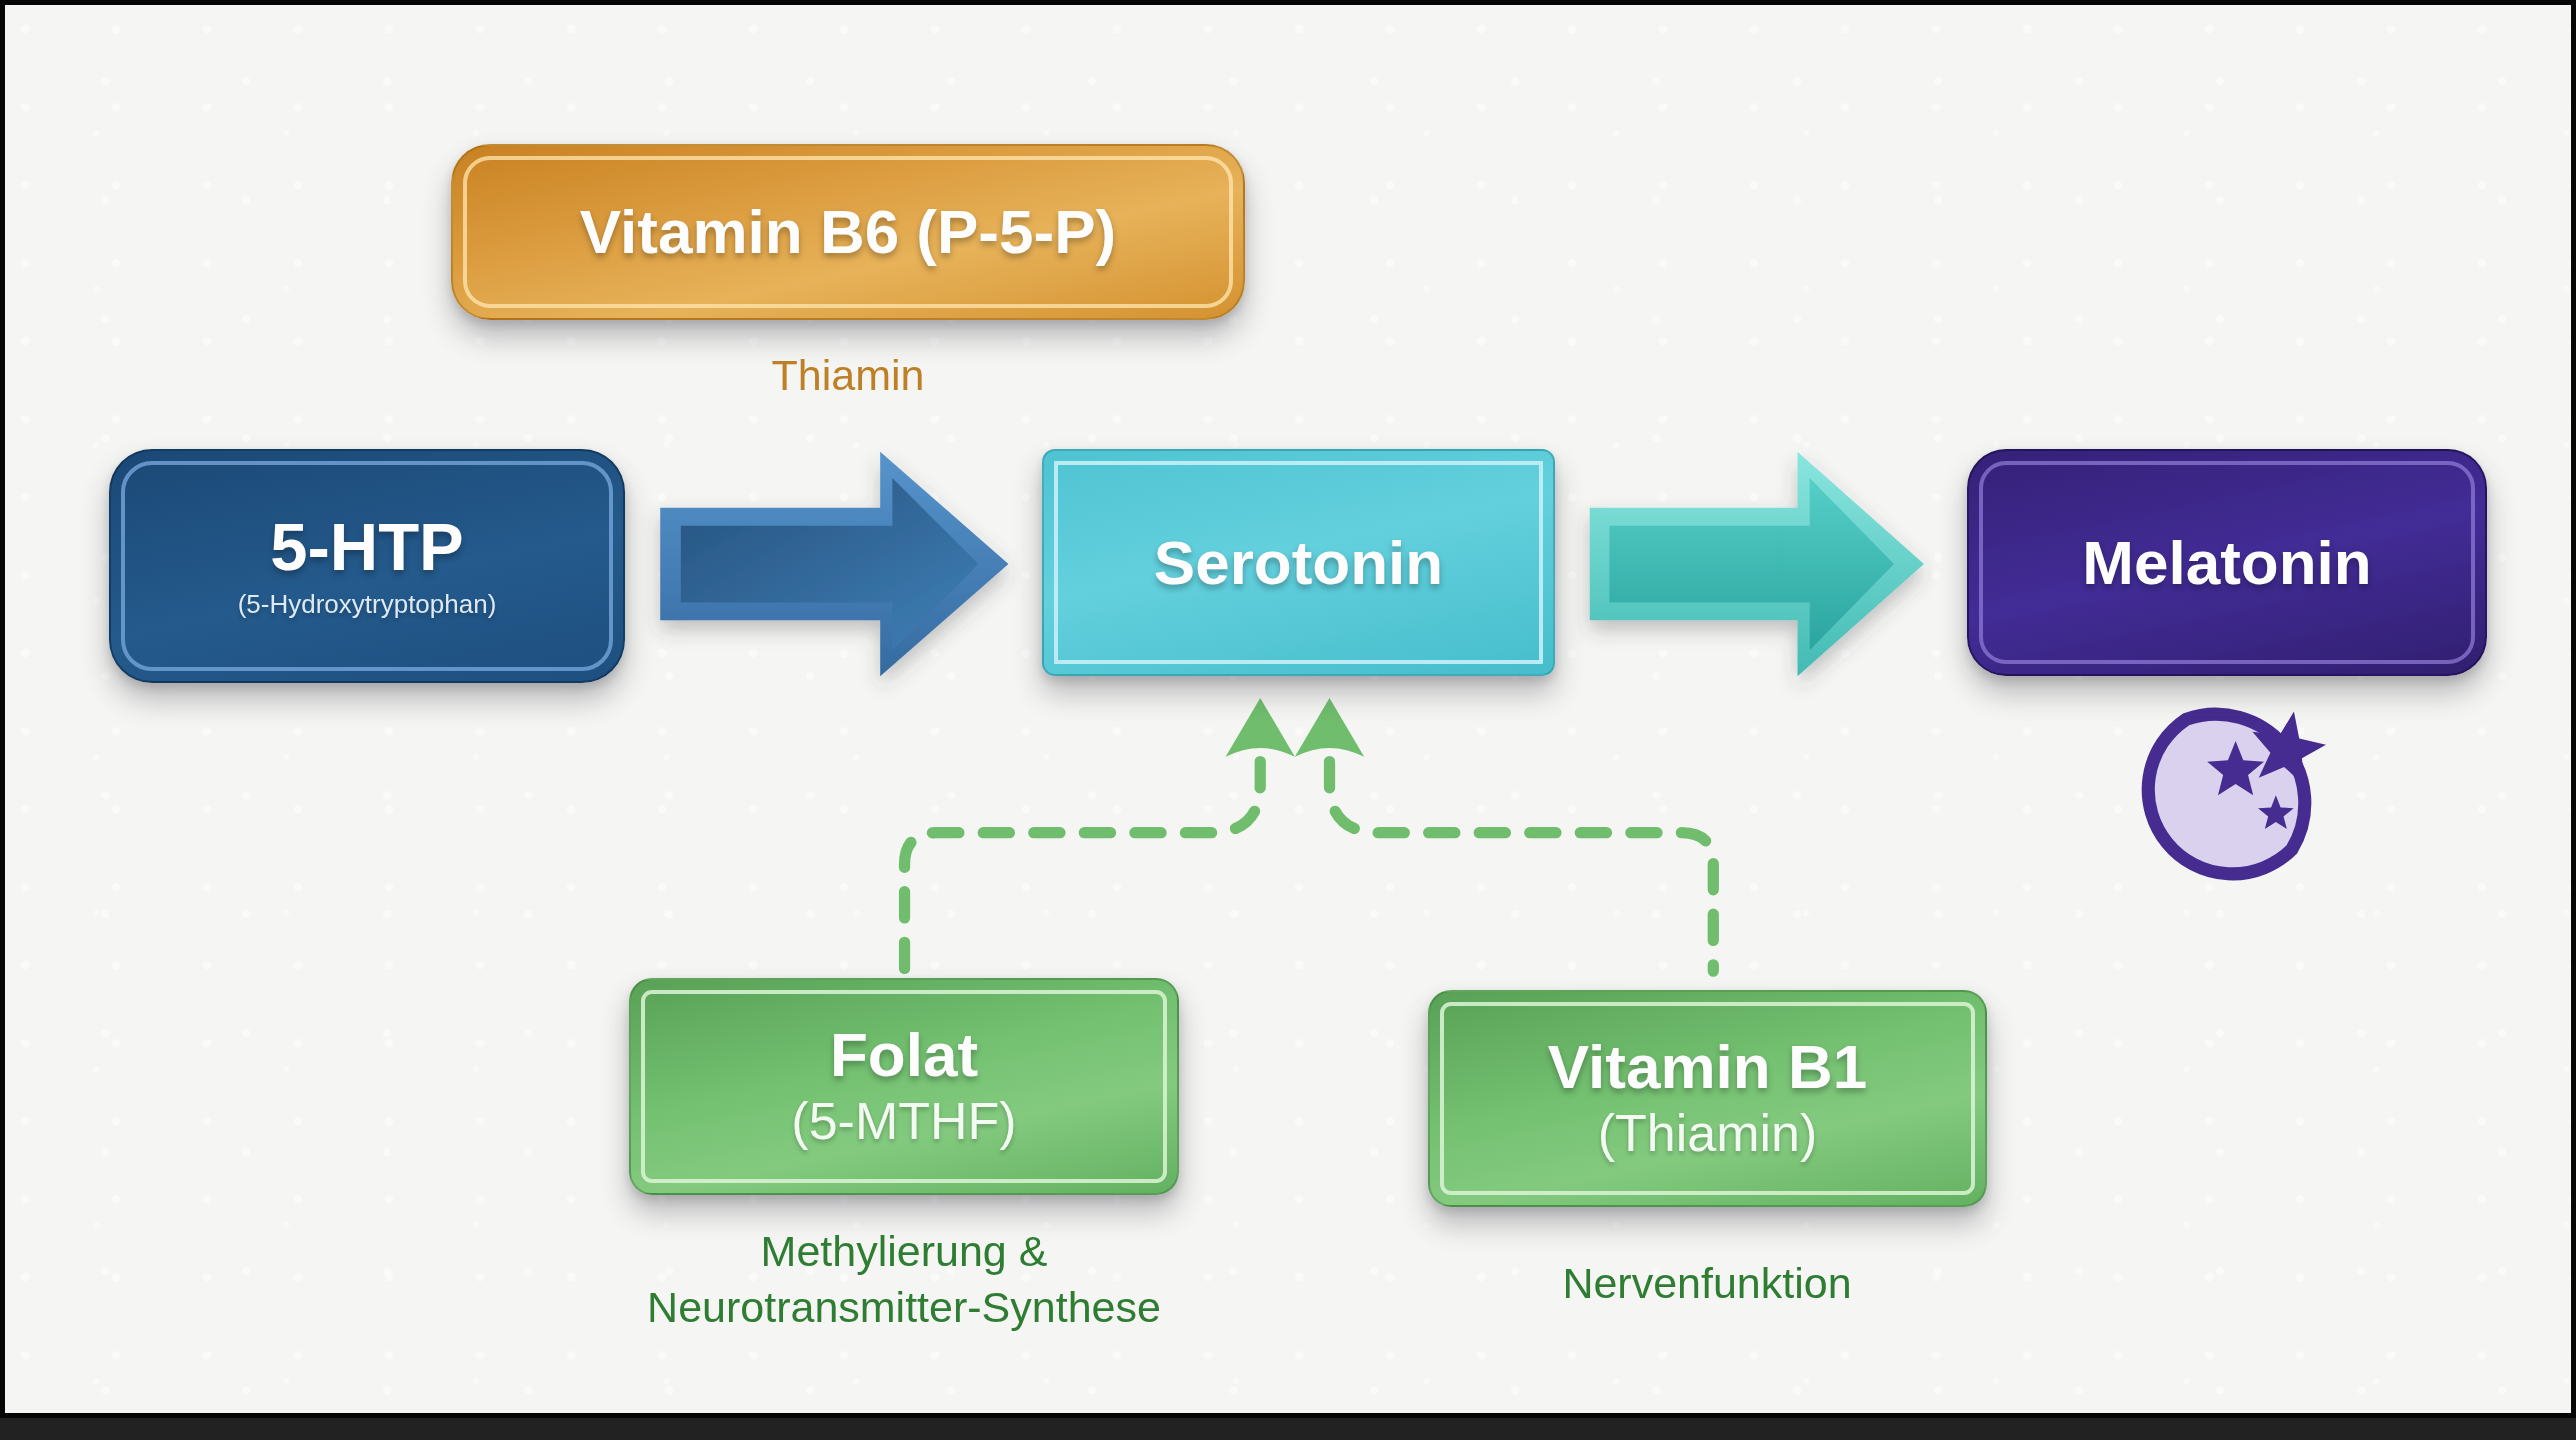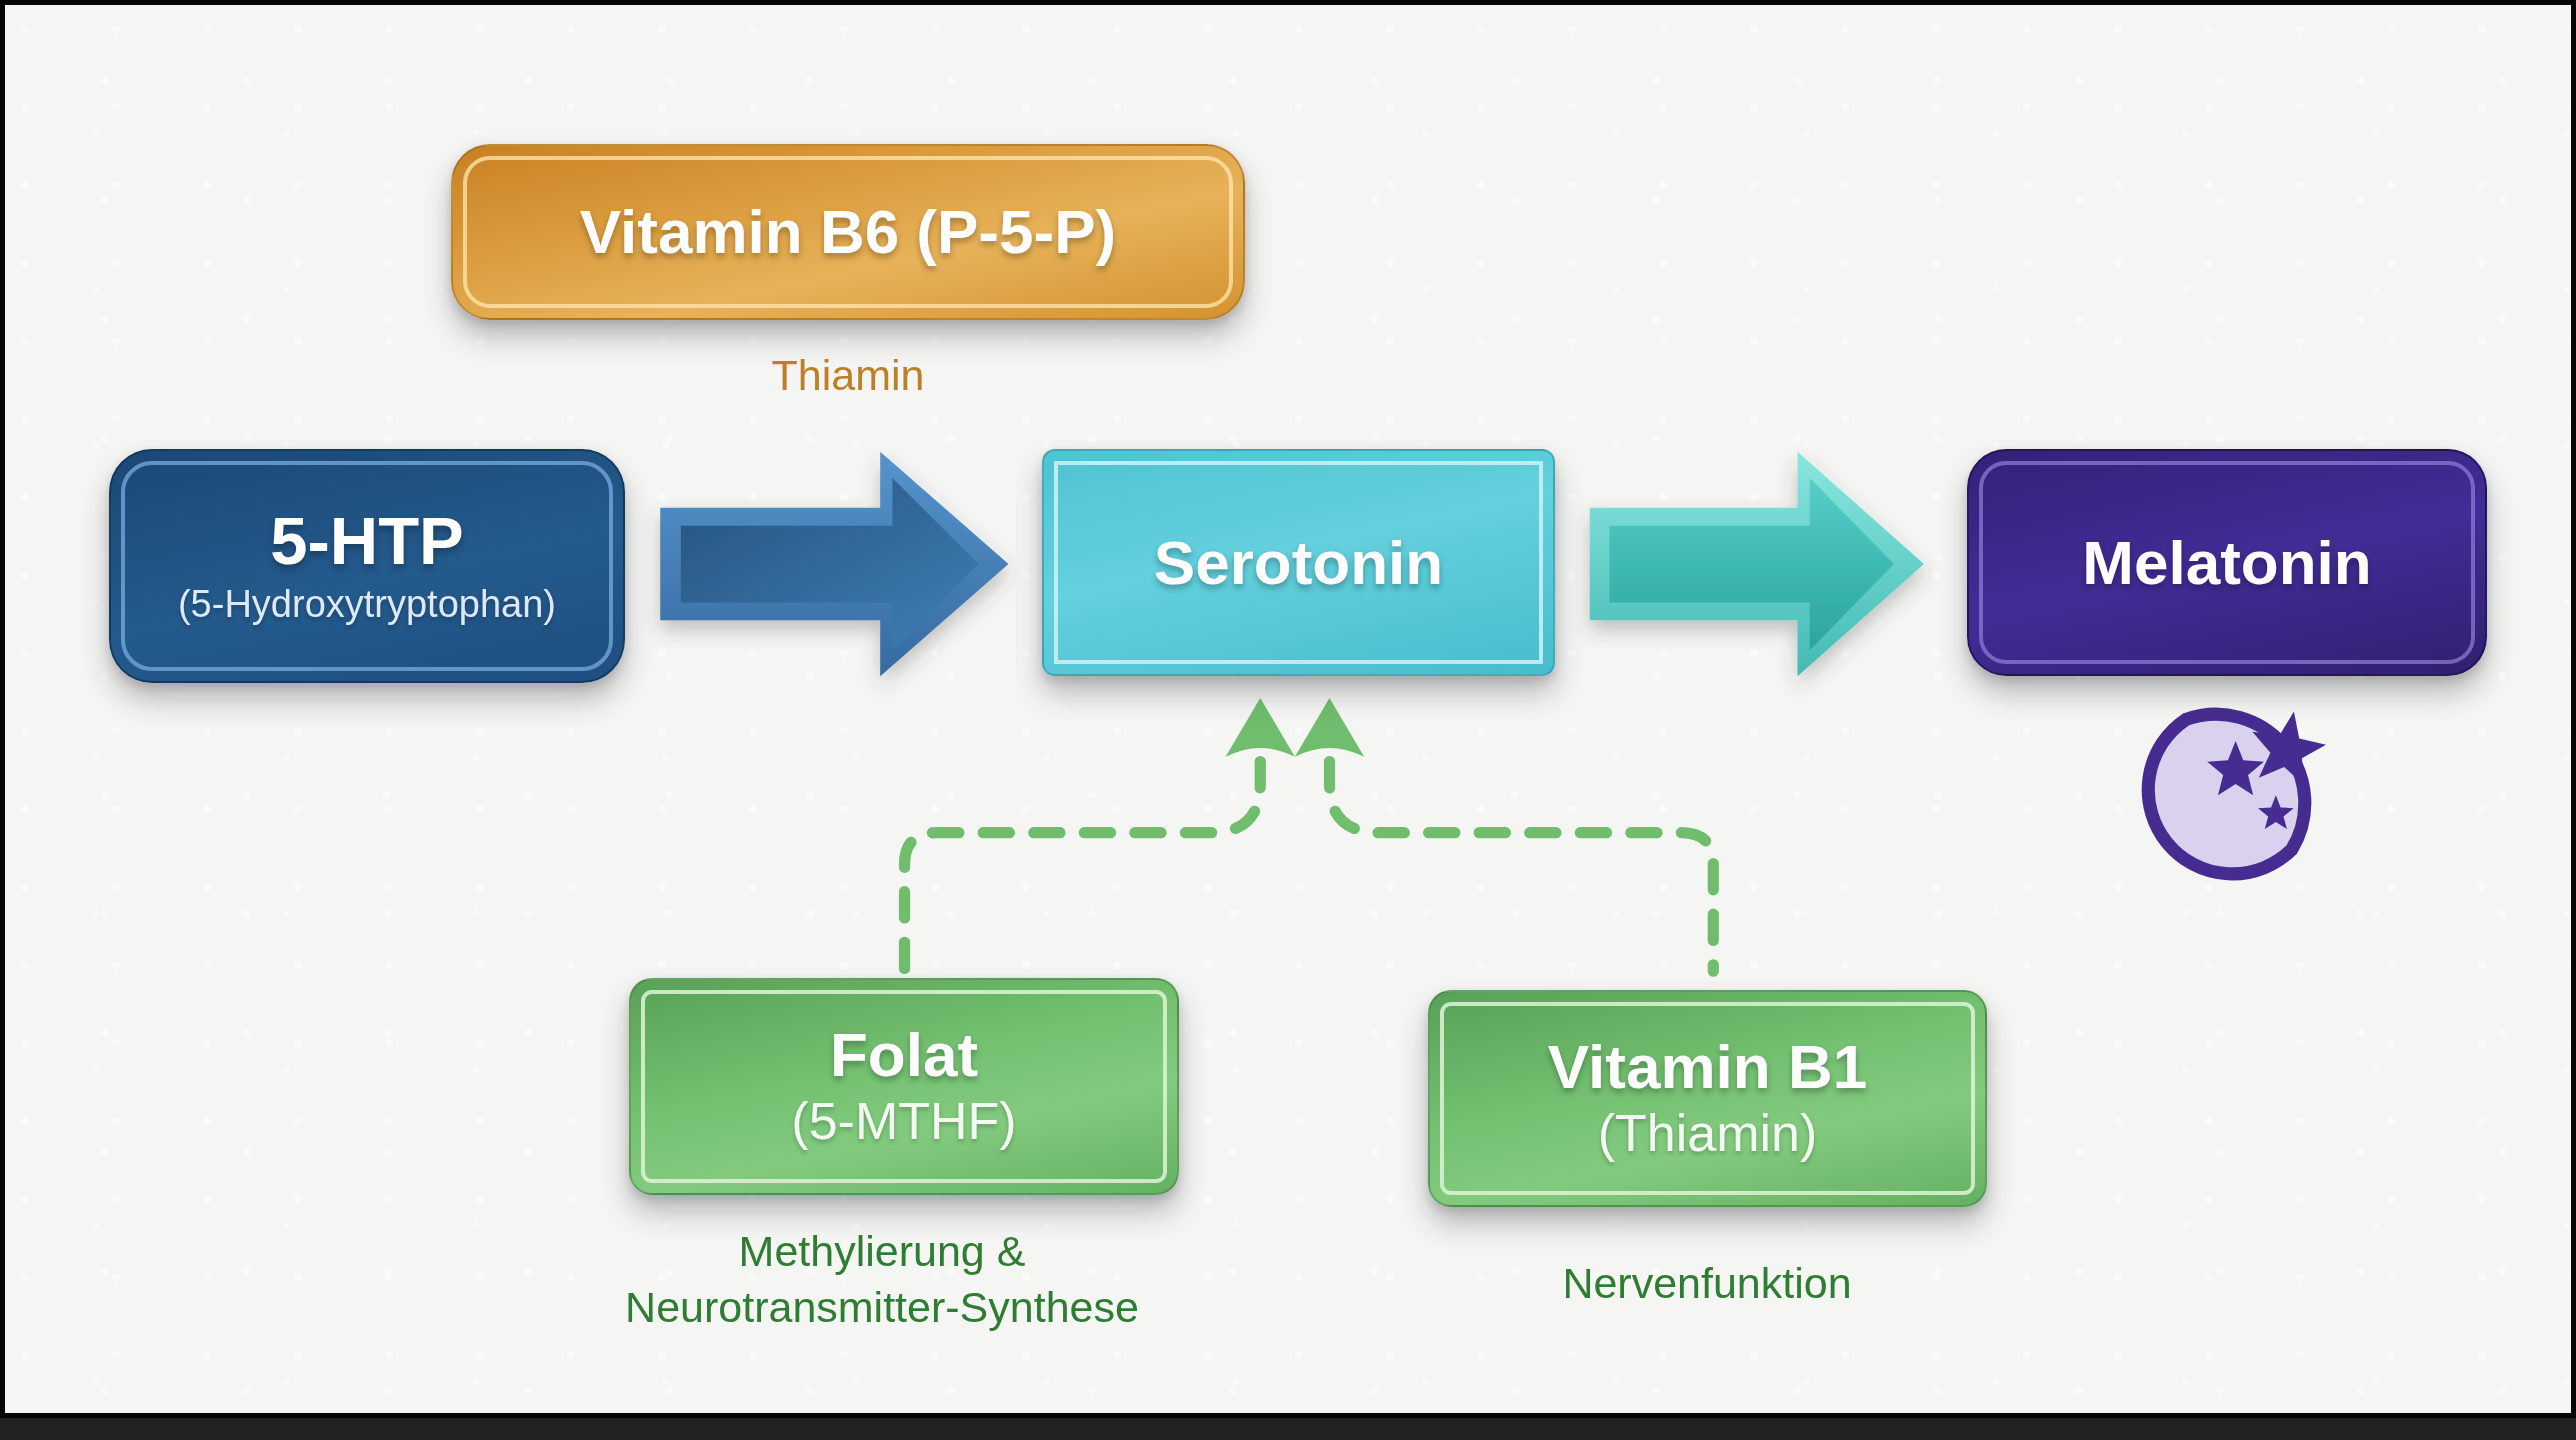--- a/index.html
+++ b/index.html
@@ -42,21 +42,21 @@
     border:2.8px solid rgba(130,80,10,.35);
     outline:4.7px solid rgba(255,231,176,.75);outline-offset:-16px;
   }
   .node-htp{
     left:104px;top:444px;width:516px;height:234px;border-radius:43px;
     background:linear-gradient(168deg,#1b4876 0%,#245a8c 55%,#1e4f80 100%);
     border:2.8px solid rgba(10,40,70,.55);
     outline:4.7px solid rgba(112,160,211,.85);outline-offset:-16px;
   }
   .node-htp .label{font-size:67px;}
-  .node-htp .sublabel{font-size:38px;color:#ddeaf5;margin-top:7.5px;text-align:center;}
+  .node-htp .sublabel{font-size:26px;color:#ddeaf5;margin-top:7.5px;text-align:center;}
   .node-serotonin{
     left:1037px;top:444px;width:513px;height:227px;border-radius:13px;
     background:linear-gradient(168deg,#4fc3d2 0%,#63d0dd 45%,#46bdcc 100%);
     border:2.8px solid rgba(32,132,148,.45);
     outline:4.7px solid rgba(197,240,246,.9);outline-offset:-16px;
   }
   .node-melatonin{
     left:1962px;top:444px;width:520px;height:227px;border-radius:39px;
     background:linear-gradient(168deg,#352178 0%,#422c96 50%,#311f70 100%);
     border:2.8px solid rgba(24,10,68,.6);
@@ -71,21 +71,21 @@
   .node-folat{left:624px;top:973px;width:550px;height:217px;}
   .node-b1{left:1423px;top:973px;width:559px;height:217px;margin-top:12px;}
   .node-green .label{font-size:62px;}
   .node-green .sublabel{font-size:52px;color:#f2faf1;margin-top:3.7px;}
 
   .annotation{
     position:absolute;text-align:center;font-size:43px;line-height:1.3;
     white-space:pre-line;
   }
   .annotation-cofaktor{left:446px;top:343px;width:794px;color:#bd8026;}
-  .annotation-folat{left:456px;top:1219px;width:842px;color:#2e7d32;}
+  .annotation-folat{left:478px;top:1219px;width:842px;color:#2e7d32;}
   .annotation-b1{left:1421px;top:1251px;width:562px;color:#2e7d32;}
 </style>
 </head>
 <body>
 
 <div id="frame">
 
   <svg class="layer" viewBox="0 0 2752 1539" xmlns="http://www.w3.org/2000/svg">
     <defs>
       <linearGradient id="gBlueOuter" x1="0" y1="0" x2="0" y2="1">

